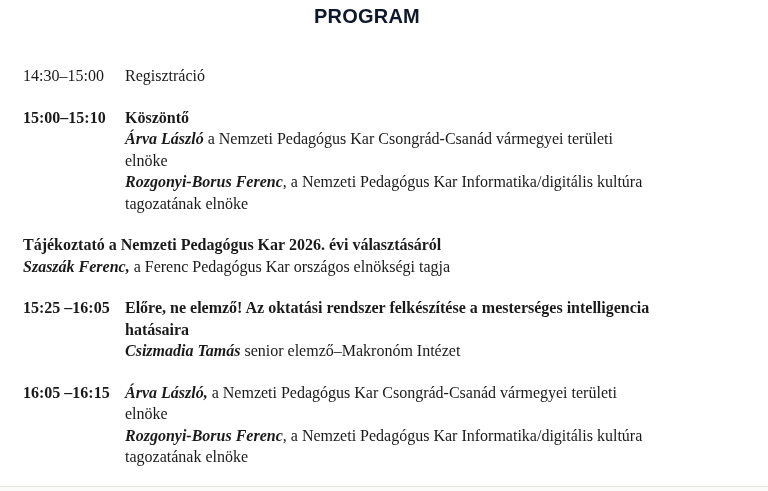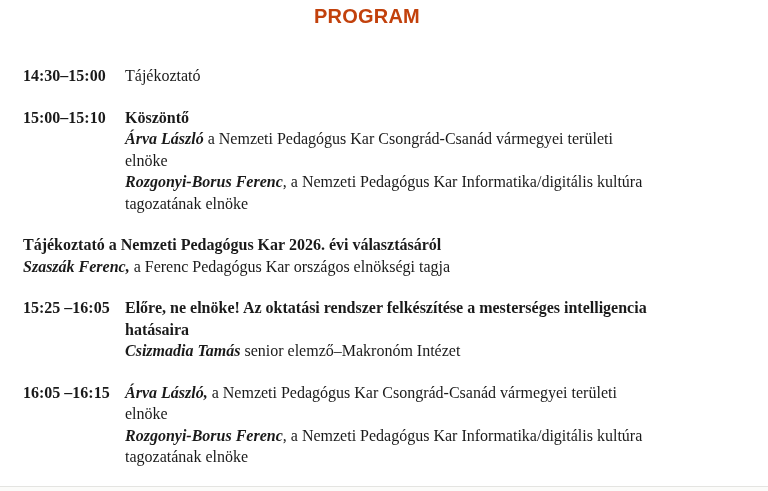--- a/index.html
+++ b/index.html
@@ -20,35 +20,35 @@
   .doc {
     padding: 4px 40px 0 23px;
   }
   h1.title {
     font-family: "Liberation Sans", sans-serif;
     font-weight: 700;
     font-size: 20px;
     line-height: 24px;
     text-align: center;
     margin: 0 17px 37px 0; 
-    color: #c2410c;
+    color: #0f172a;
     letter-spacing: 0.2px;
   }
   .row {
     display: flex;
     margin-bottom: 20px;
   }
   .time {
     width: 102px;
     flex-shrink: 0;
     font-weight: 700;
     white-space: nowrap;
   }
   .time.regular {
-    font-weight: 700;
+    font-weight: 400;
   }
   .content {
     flex: 1;
     min-width: 0;
   }
   .seg-r  { font-weight: 400; font-style: normal; }
   .seg-b  { font-weight: 700; font-style: normal; }
   .seg-bi { font-weight: 700; font-style: italic; text-align: center; }
   .page-edge {
     position: absolute;
@@ -62,21 +62,21 @@
 </style>
 </head>
 <body>
 
 <main class="doc">
   <h1 class="title">PROGRAM</h1>
   <div id="schedule">
       <div class="row">
         <div class="time regular">14:30–15:00</div>
         <div class="content">
-          <div class="line"><span class="seg-r">Tájékoztató</span></div>
+          <div class="line"><span class="seg-r">Regisztráció</span></div>
         </div>
       </div>
       <div class="row">
         <div class="time">15:00–15:10</div>
         <div class="content">
           <div class="line"><span class="seg-b">Köszöntő</span></div>
           <div class="line"><span class="seg-bi">Árva László</span><span class="seg-r"> a Nemzeti Pedagógus Kar Csongrád-Csanád vármegyei területi</span></div>
           <div class="line"><span class="seg-r">elnöke</span></div>
           <div class="line"><span class="seg-bi">Rozgonyi-Borus Ferenc</span><span class="seg-r">, a Nemzeti Pedagógus Kar Informatika/digitális kultúra</span></div>
           <div class="line"><span class="seg-r">tagozatának elnöke</span></div>
@@ -84,21 +84,21 @@
       </div>
       <div class="row">
         <div class="content">
           <div class="line"><span class="seg-b">Tájékoztató a Nemzeti Pedagógus Kar 2026. évi választásáról</span></div>
           <div class="line"><span class="seg-bi">Szaszák Ferenc,</span><span class="seg-r"> a Ferenc Pedagógus Kar országos elnökségi tagja</span></div>
         </div>
       </div>
       <div class="row">
         <div class="time">15:25 –16:05</div>
         <div class="content">
-          <div class="line"><span class="seg-b">Előre, ne elnöke! Az oktatási rendszer felkészítése a mesterséges intelligencia</span></div>
+          <div class="line"><span class="seg-b">Előre, ne elemző! Az oktatási rendszer felkészítése a mesterséges intelligencia</span></div>
           <div class="line"><span class="seg-b">hatásaira</span></div>
           <div class="line"><span class="seg-bi">Csizmadia Tamás</span><span class="seg-r"> senior elemző–Makronóm Intézet</span></div>
         </div>
       </div>
       <div class="row">
         <div class="time">16:05 –16:15</div>
         <div class="content">
           <div class="line"><span class="seg-bi">Árva László,</span><span class="seg-r"> a Nemzeti Pedagógus Kar Csongrád-Csanád vármegyei területi</span></div>
           <div class="line"><span class="seg-r">elnöke</span></div>
           <div class="line"><span class="seg-bi">Rozgonyi-Borus Ferenc</span><span class="seg-r">, a Nemzeti Pedagógus Kar Informatika/digitális kultúra</span></div>

